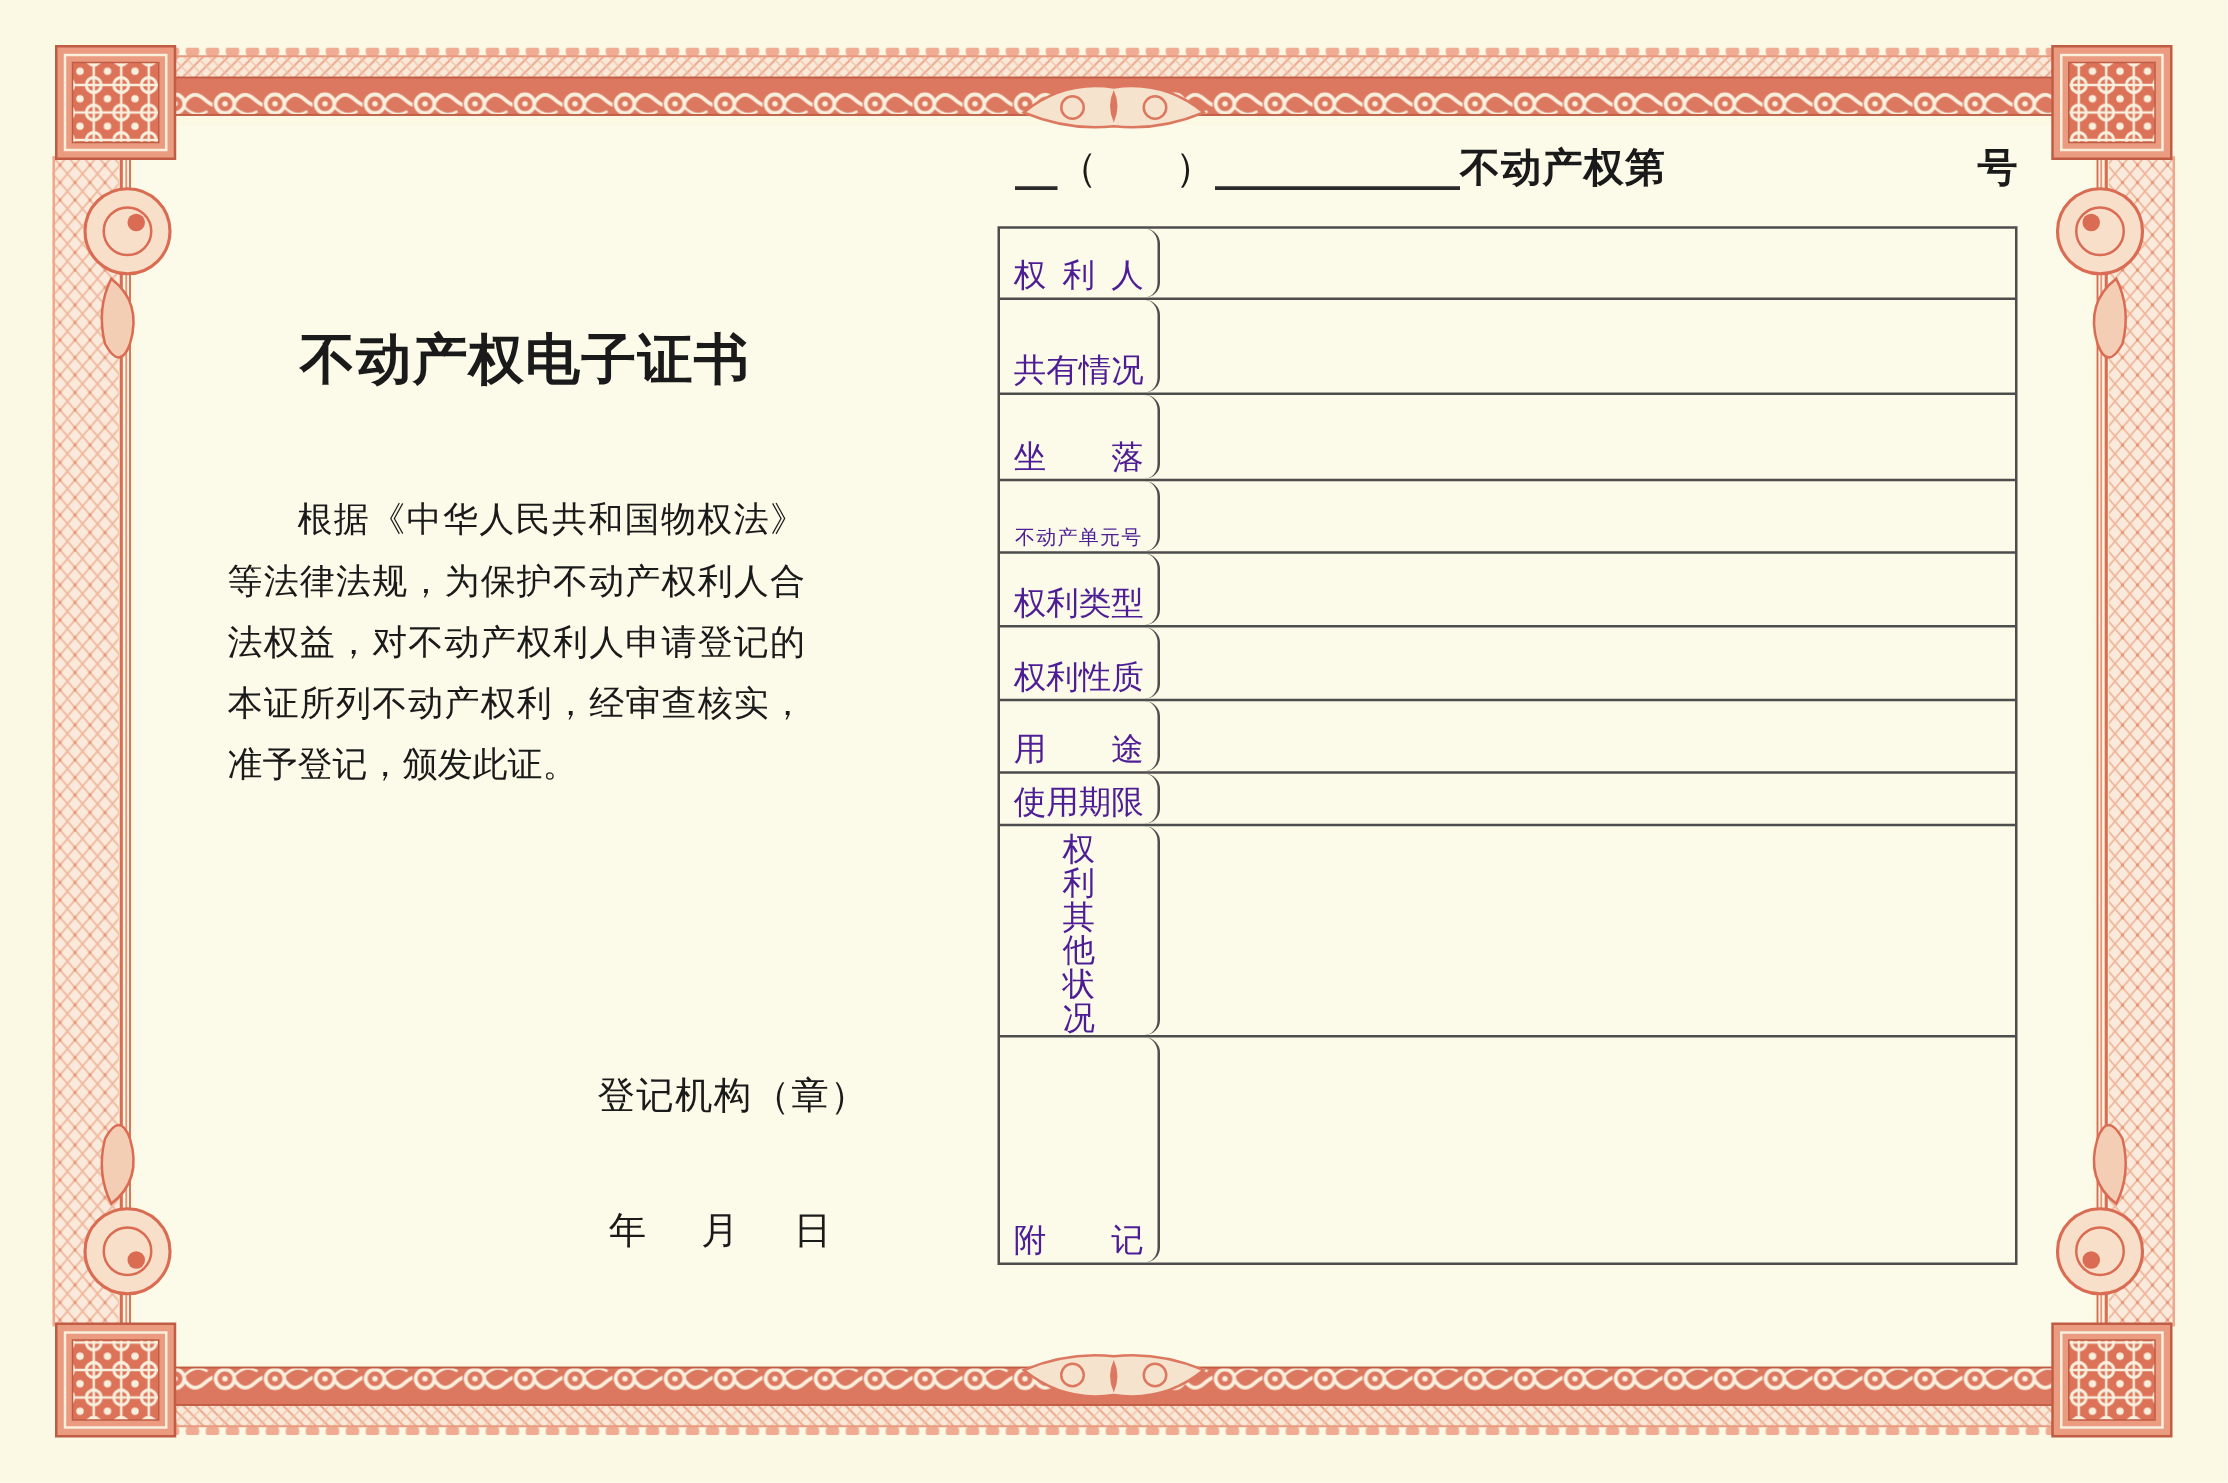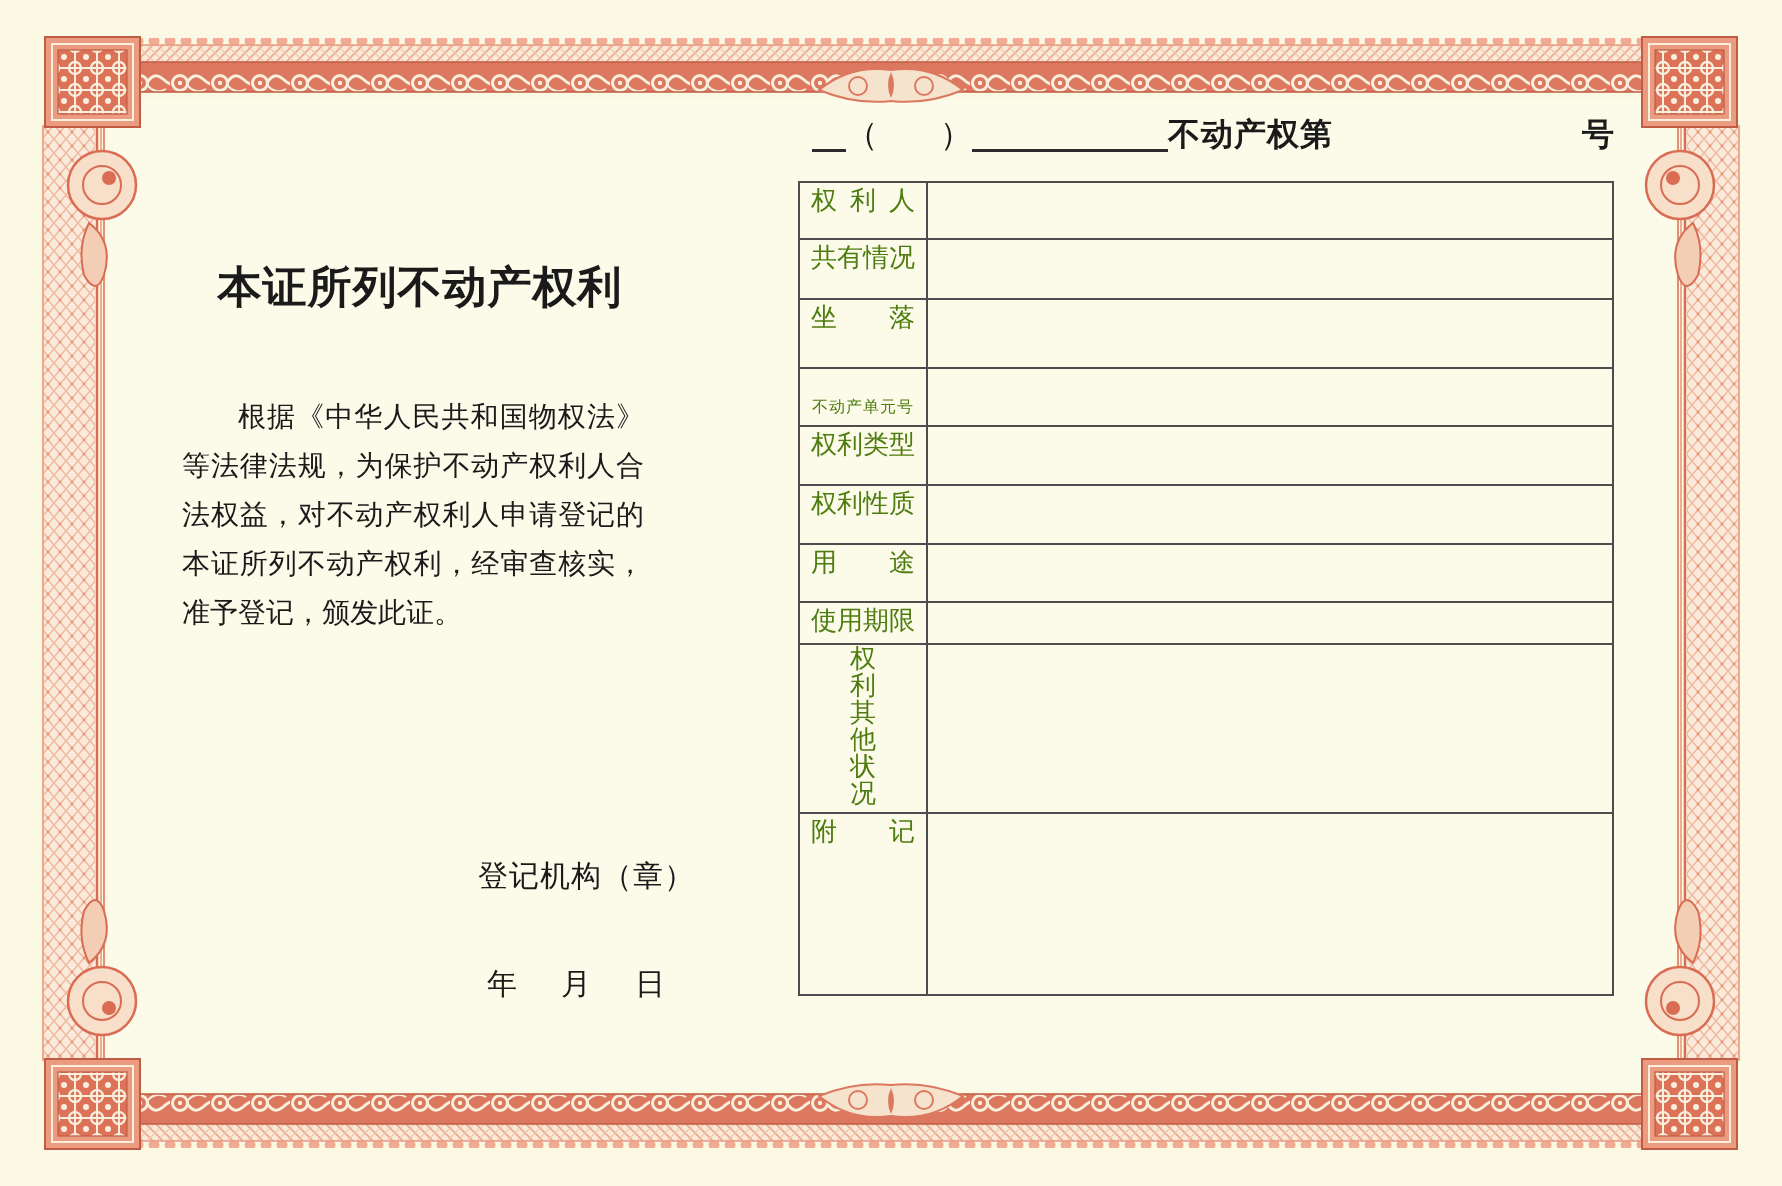--- a/index.html
+++ b/index.html
@@ -29,22 +29,22 @@
   
   .rights-table{
     position:absolute;left:798px;top:181px;width:816px;z-index:2;
     border:2px solid #4D4D4D;box-sizing:border-box;
     background:transparent;
   }
   .t-row{display:flex;border-bottom:2px solid #4D4D4D;box-sizing:border-box;}
   .t-row:last-child{border-bottom:none;}
   .t-label{
     flex:0 0 128px;border-right:2px solid #4D4D4D;box-sizing:border-box;
-    display:flex;align-items:flex-start;justify-content:center;
-    font-size:26px;color:#4d7c0f;
+    display:flex;align-items:flex-end;justify-content:center;
+    font-size:26px;color:#4c1d95;border-radius:12px;
   }
   .t-value{flex:1;}
   .jl{display:inline-block;width:104px;text-align:justify;text-align-last:justify;}
   .small-label .jl{width:auto;font-size:16px;text-align:center;text-align-last:center;letter-spacing:1px;margin-top:28px;}
   .vert-label .jl{
     width:28px;line-height:27px;font-size:26px;
     word-break:break-all;text-align:center;text-align-last:center;
   }
 
   
@@ -144,21 +144,21 @@
     <use href="#edgeH" transform="translate(130,1148) scale(1,-1)"></use>
     <use href="#edgeV" transform="translate(42,125)"></use>
     <use href="#edgeV" transform="translate(1740,125) scale(-1,1)"></use>
 
     <use href="#corner" transform="translate(42,35)"></use>
     <use href="#corner" transform="translate(1740,35) scale(-1,1)"></use>
     <use href="#corner" transform="translate(42,1151) scale(1,-1)"></use>
     <use href="#corner" transform="translate(1740,1151) scale(-1,-1)"></use>
   </svg>
 
-  <div class="cert-title">本证所列不动产权利</div>
+  <div class="cert-title">不动产权电子证书</div>
 
   <div class="cert-paragraph">
     <div class="para-line first">根据《中华人民共和国物权法》</div>
     <div class="para-line">等法律法规，为保护不动产权利人合</div>
     <div class="para-line">法权益，对不动产权利人申请登记的</div>
     <div class="para-line">本证所列不动产权利，经审查核实，</div>
     <div class="para-line last">准予登记，颁发此证。</div>
   </div>
 
   <div class="issuer-line">登记机构（章）</div>
@@ -181,21 +181,21 @@
 
   <div class="rights-table">
 
     <div class="t-row" style="height:57px">
       <div class="t-label">
         <span class="jl">权利人</span>
         </div>
       <div class="t-value"></div>
     </div>
 
-    <div class="t-row" style="height:60px">
+    <div class="t-row" style="height:76px">
       <div class="t-label">
         <span class="jl">共有情况</span>
         </div>
       <div class="t-value"></div>
     </div>
 
     <div class="t-row" style="height:69px">
       <div class="t-label">
         <span class="jl">坐落</span>
         </div>

